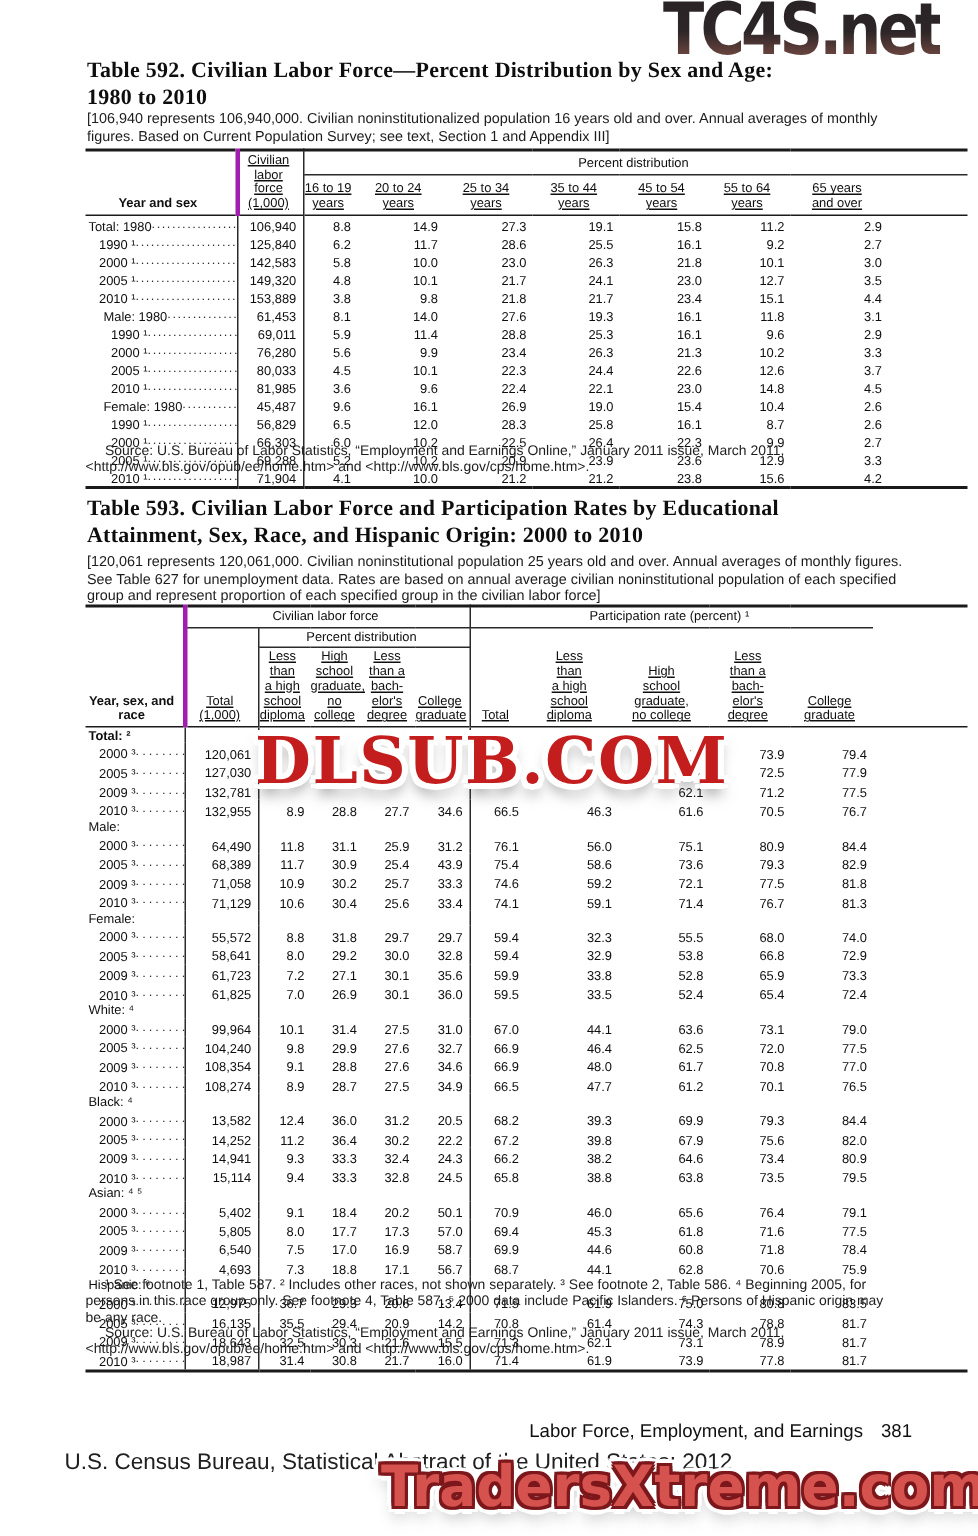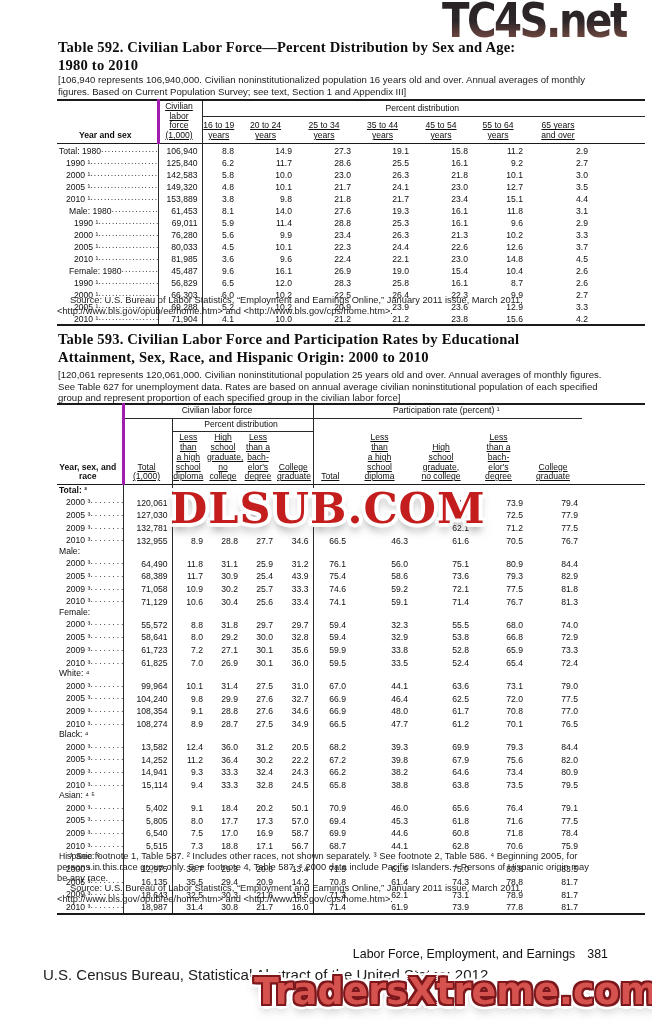--- a/index.html
+++ b/index.html
@@ -799,21 +799,21 @@
         <td class="v c5">58.7</td>
         <td class="v">69.9</td>
         <td class="v">44.6</td>
         <td class="v">60.8</td>
         <td class="v">71.8</td>
         <td class="v">78.4</td>
         <td class="filler"></td>
       </tr>
       <tr>
         <td class="stub ind1"><span class="lbl">2010 ³</span><span class="leader">..................................................</span></td>
-        <td class="v c1">5,515</td>
+        <td class="v c1">4,693</td>
         <td class="v">7.3</td>
         <td class="v">18.8</td>
         <td class="v">17.1</td>
         <td class="v c5">56.7</td>
         <td class="v">68.7</td>
         <td class="v">44.1</td>
         <td class="v">62.8</td>
         <td class="v">70.6</td>
         <td class="v">75.9</td>
         <td class="filler"></td>

